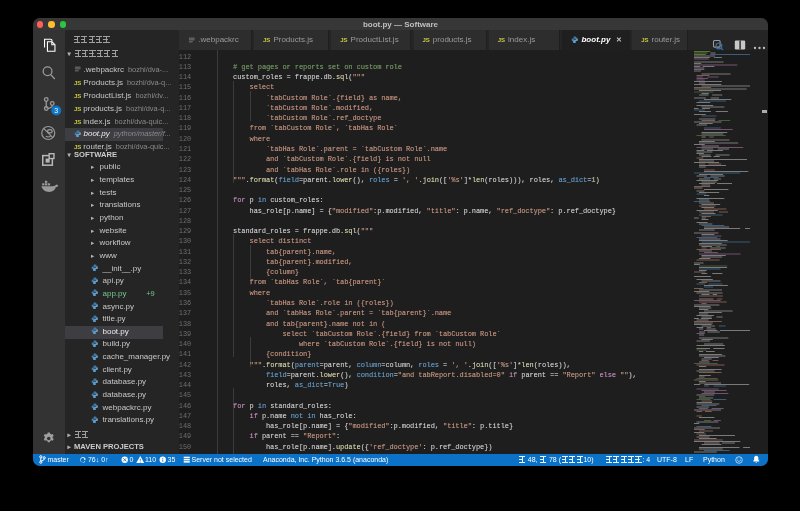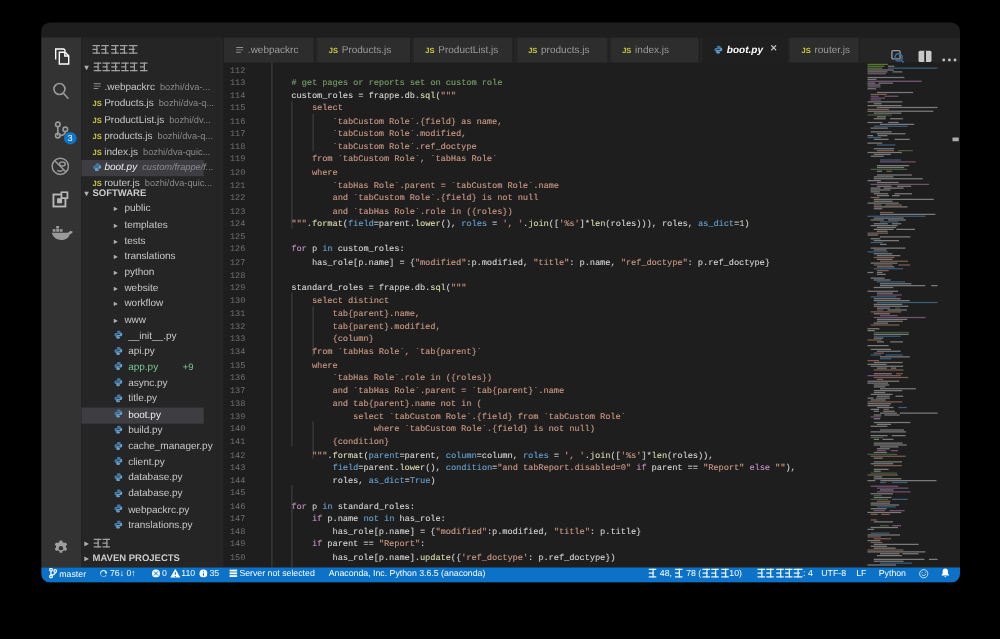--- a/index.html
+++ b/index.html
@@ -32,29 +32,30 @@
 .cjkw{background:linear-gradient(#fff,#fff) 0 0/100% 1px no-repeat,linear-gradient(#fff,#fff) 0 3px/70% 1px no-repeat,linear-gradient(#fff,#fff) 0 100%/100% 1px no-repeat,linear-gradient(#fff,#fff) 3px 0/1px 100% no-repeat;width:6.4px}
 
 #tabs{position:absolute;left:0;top:0;right:0;height:20px;background:#252526;white-space:nowrap;font-size:8px}
 .tab{display:inline-block;height:20px;line-height:20px;background:#2d2d2d;color:#9b9b9b;border-right:1px solid #1f1f1f;vertical-align:top;text-align:left}
 .tab.act{background:#1f1f1f;color:#fff}
 .tab .fic{margin-left:9px;margin-right:1px}
 .tab .fic.js{margin-left:9px}
 .tabx{float:right;margin-right:7px;color:#c0c0c0;font-size:7px;font-weight:bold}
 .eact{position:absolute;top:0;height:20px;color:#b5b5b5}
 
-#lnums{position:absolute;left:0;top:1.6px;width:22.7px;text-align:center;font-family:"Liberation Mono",monospace;font-size:6.87px;line-height:10.26px;color:#6f6f6f}
+#lnums{position:absolute;left:0;top:1.6px;width:22.7px;text-align:left;font-family:"Liberation Mono",monospace;font-size:6.87px;line-height:10.26px;color:#6f6f6f}
 #codex{position:absolute;left:37.8px;top:1.6px;font-family:"Liberation Mono",monospace;font-size:6.87px;line-height:10.26px;color:#d4d4d4;white-space:pre;text-shadow:0.3px 0 0 rgba(255,255,255,0.25)}
 .cw{color:#d4d4d4}.cs{color:#ce9178}.cc{color:#6a9955}.ck{color:#c586c0}
 .cb{color:#569cd6}.cf{color:#dcdcaa}.cn{color:#b5cea8}.cv{color:#569cd6}
 .ig{position:absolute;width:1px;background:#3c3c3c}
 
 .aicon{position:absolute;left:0;width:31.5px;text-align:center}
 </style></head><body>
 <div id="win">
+ <div id="title"><span class="tl" style="left:3.8px;background:#ff5f57"></span><span class="tl" style="left:15.2px;background:#febc2e"></span><span class="tl" style="left:26.6px;background:#28c840"></span>boot.py — Software</div>
 
  <div id="abar">
   <svg class="aicon" style="top:8.2px" width="31" height="15" viewBox="0 0 31 15">
         <g fill="none" stroke="#ffffff" stroke-width="1.1">
           <path d="M11.3 9.5V1.2h6.2a1.2 1.2 0 011.2 1.2v1"></path>
           <path d="M14.2 3.8h4.6l2.9 2.9v6.5h-7.5z" fill="#333333"></path>
           <path d="M18.6 4v2.8h2.8"></path>
         </g>
       </svg>
   <svg class="aicon" style="top:35px" width="31" height="17" viewBox="0 0 31 17">
@@ -109,21 +110,21 @@
 <div class="row" style="top:33.9px"><span class="ind1"></span><svg class="fic" width="7.5" height="7.5" viewBox="0 0 16 16">
           <path fill="#909090" d="M2 3.5h12v1.6H2zm0 4h12v1.6H2zm0 4h8v1.6H2z"></path>
         </svg><span class="fn">.webpackrc</span><span class="desc">bozhi/dva-...</span></div>
 <div class="row" style="top:46.8px"><span class="ind1"></span><span class="fic js">JS</span><span class="fn">Products.js</span><span class="desc">bozhi/dva-q...</span></div>
 <div class="row" style="top:59.7px"><span class="ind1"></span><span class="fic js">JS</span><span class="fn">ProductList.js</span><span class="desc">bozhi/dv...</span></div>
 <div class="row" style="top:72.6px"><span class="ind1"></span><span class="fic js">JS</span><span class="fn">products.js</span><span class="desc">bozhi/dva-q...</span></div>
 <div class="row" style="top:85.5px"><span class="ind1"></span><span class="fic js">JS</span><span class="fn">index.js</span><span class="desc">bozhi/dva-quic...</span></div>
 <div class="row sel" style="top:98.4px"><span class="ind1"></span><svg class="fic" width="7.5" height="7.5" viewBox="0 0 16 16">
           <path fill="#417aa8" d="M7.9 1.2c-1.3 0-2.5.3-2.5 1.5v1.9h2.7v.7H3.6c-1.3 0-2.4 1-2.4 2.9 0 1.9 1 3 2.3 3h1.4V9.4c0-1.1 1-2.1 2.2-2.1h2.7c1 0 1.9-.8 1.9-1.9V2.7c0-1-.9-1.5-1.9-1.5z"></path>
           <path fill="#649fca" d="M8.1 14.8c1.3 0 2.5-.3 2.5-1.5v-1.9H7.9v-.7h4.5c1.3 0 2.4-1 2.4-2.9 0-1.9-1-3-2.3-3h-1.4v1.8c0 1.1-1 2.1-2.2 2.1H6.2c-1 0-1.9.8-1.9 1.9v2.7c0 1 .9 1.5 1.9 1.5z"></path>
-        </svg><span class="fn it">boot.py</span><span class="desc it">custom/frappe/f...</span></div>
+        </svg><span class="fn it">boot.py</span><span class="desc it">python/master/f...</span></div>
 <div class="row" style="top:111.3px"><span class="ind1"></span><span class="fic js">JS</span><span class="fn">router.js</span><span class="desc">bozhi/dva-quic...</span></div>
 
   <div class="phead" style="top:120.4px"><span class="arr" style="margin-left:1px">▾</span>SOFTWARE</div>
 <div class="row trow" style="top:131.2px"><span class="arr">▸</span><span class="fn">public</span></div>
 <div class="row trow" style="top:143.9px"><span class="arr">▸</span><span class="fn">templates</span></div>
 <div class="row trow" style="top:156.5px"><span class="arr">▸</span><span class="fn">tests</span></div>
 <div class="row trow" style="top:169.2px"><span class="arr">▸</span><span class="fn">translations</span></div>
 <div class="row trow" style="top:181.9px"><span class="arr">▸</span><span class="fn">python</span></div>
 <div class="row trow" style="top:194.5px"><span class="arr">▸</span><span class="fn">website</span></div>
 <div class="row trow" style="top:207.2px"><span class="arr">▸</span><span class="fn">workflow</span></div>

